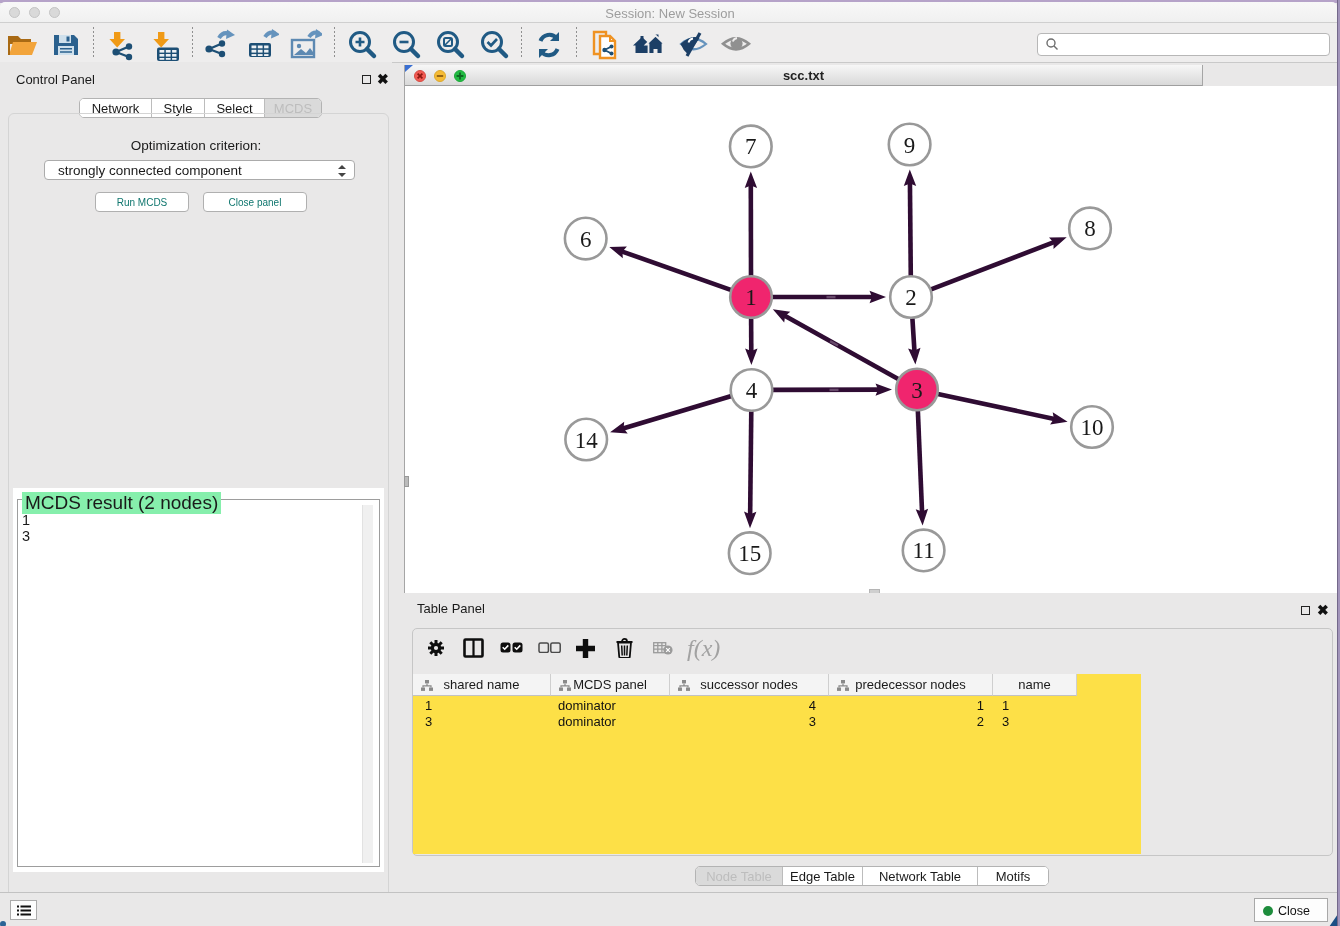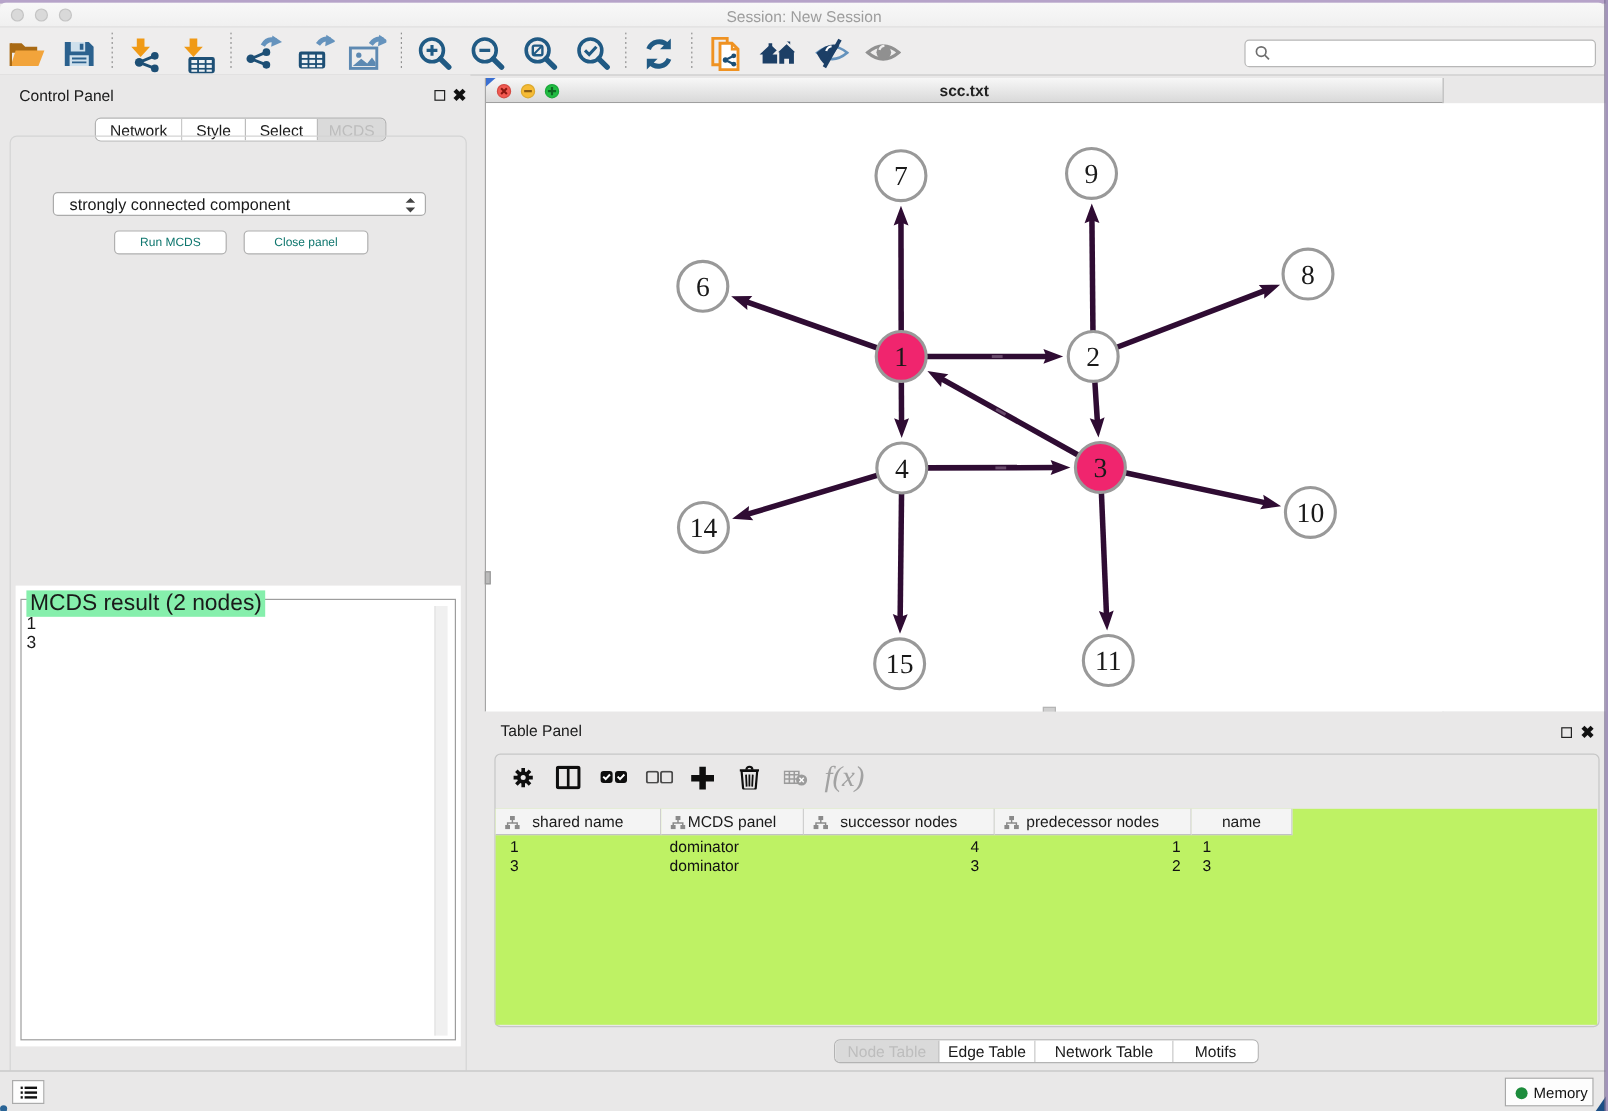--- a/index.html
+++ b/index.html
@@ -32,21 +32,21 @@
 #mcdsborder{left:4px;top:11px;width:363px;height:368px;border:1px solid #9d9d9d;box-sizing:border-box}
 #mcdstitle{left:9px;top:4px;background:#86efac;padding:0 3px;font-size:19px}
 
 #netwin{left:404px;top:65px;width:799px;height:528px;background:#fff;border-left:1px solid #a5a5a5;border-right:1px solid #a5a5a5;box-sizing:border-box}
 #nettitle{left:0;top:0;width:100%;height:21px;background:linear-gradient(#f7f7f7,#d9d9d9);border-bottom:1px solid #9f9f9f;box-sizing:border-box}
 .mac{position:absolute;top:5px;width:12px;height:12px;border-radius:50%;box-sizing:border-box}
 #netcanvas{left:0;top:21px;width:934px;height:507px;background:#fff}
 
 #tpanel{left:404px;top:593px;width:936px;height:299px;background:#e9e8e8}
 #tblock{left:8px;top:35px;width:921px;height:228px;border:1px solid #c6c6c6;border-radius:5px;background:#e9e8e8;box-sizing:border-box}
-#ttable{left:9px;top:81px;width:918px;height:180px;background:#bef264}
+#ttable{left:9px;top:81px;width:728px;height:180px;background:#fde047}
 .hcell{position:absolute;top:0;height:22px;background:#f4f4f4;border-right:1px solid #cfcfcf;border-bottom:1px solid #c2c2c2;box-sizing:border-box;
  display:flex;align-items:center;justify-content:center;font-size:13px;color:#1a1a1a}
 .treeicon{position:absolute;left:7px;top:5px}
 .cellt{position:absolute;font-size:13px;color:#111}
 
 #statusbar{left:0;top:892px;width:1340px;height:34px;background:#e9e8e8;border-top:1px solid #c2c2c2;box-sizing:border-box}
 #rightedge1{left:1337px;top:0;width:1px;height:926px;background:#73688a}
 </style>
 </head>
 <body>
@@ -208,20 +208,21 @@
  <div class="abs phead" style="left:16px;top:10px">Control Panel</div>
  <div class="floatbtn" style="left:362px;top:13px"></div>
  <div class="closex" style="left:377px;top:11px">✖</div>
  <div class="tabbar" style="left:79px;top:36px;width:243px">
   <div class="tab" style="width:72px">Network</div>
   <div class="tab" style="width:53px">Style</div>
   <div class="tab" style="width:60px">Select</div>
   <div class="tab sel" style="flex:1">MCDS</div>
  </div>
  <div class="abs" id="cpbox"></div>
+ <div class="abs" style="left:0;top:76px;width:392px;text-align:center;font-size:13.5px">Optimization criterion:</div>
  <div class="abs" style="left:44px;top:98px;width:311px;height:20px;background:#fff;border:1px solid #ababab;border-radius:4px;box-sizing:border-box">
    <div class="abs" style="left:13px;top:2px;font-size:13.5px">strongly connected component</div>
    <svg class="abs" style="right:6px;top:3px" width="12" height="14" viewBox="0 0 12 14">
      <path d="M2 5 L6 1 L10 5 z M2 9 L6 13 L10 9 z" fill="#444"></path>
    </svg>
  </div>
  <div class="btn" style="left:95px;top:130px;width:94px">Run MCDS</div>
  <div class="btn" style="left:203px;top:130px;width:104px">Close panel</div>
  <div class="abs" id="mcdswrap" style="top:426px">
    <div class="abs" id="mcdsborder"></div>
@@ -435,19 +436,19 @@
           <rect x="0" y="4.5" width="2" height="2"></rect>
           <rect x="0" y="8.5" width="2" height="2"></rect>
    <rect x="3.5" y="0.5" width="10.5" height="2"></rect>
           <rect x="3.5" y="4.5" width="10.5" height="2"></rect>
           <rect x="3.5" y="8.5" width="10.5" height="2"></rect>
         </g>
   </svg>
  </div>
  <div class="abs" style="left:1254px;top:5px;width:74px;height:24px;background:#fdfdfd;border:1px solid #a8a8a8;box-sizing:border-box">
   <div style="position:absolute;left:8px;top:7px;width:10px;height:10px;border-radius:50%;background:#1d8c3c"></div>
-  <div style="position:absolute;left:23px;top:5px;font-size:12.5px;color:#111">Memory</div>
+  <div style="position:absolute;left:23px;top:5px;font-size:12.5px;color:#111">Close</div>
  </div>
  <div class="abs" style="left:1329px;top:18px;width:11px;height:16px;background:#1c4f85;clip-path:polygon(100% 0,100% 100%,0 100%)"></div>
  <div class="abs" style="left:0;top:28px;width:6px;height:6px;border-radius:50%;background:#2a6496"></div>
 </div>
 <div class="abs" id="rightedge1"></div>
 <div class="abs" style="left:1338px;top:0;width:2px;height:926px;background:#a294ba"></div>
 
 </body></html>

